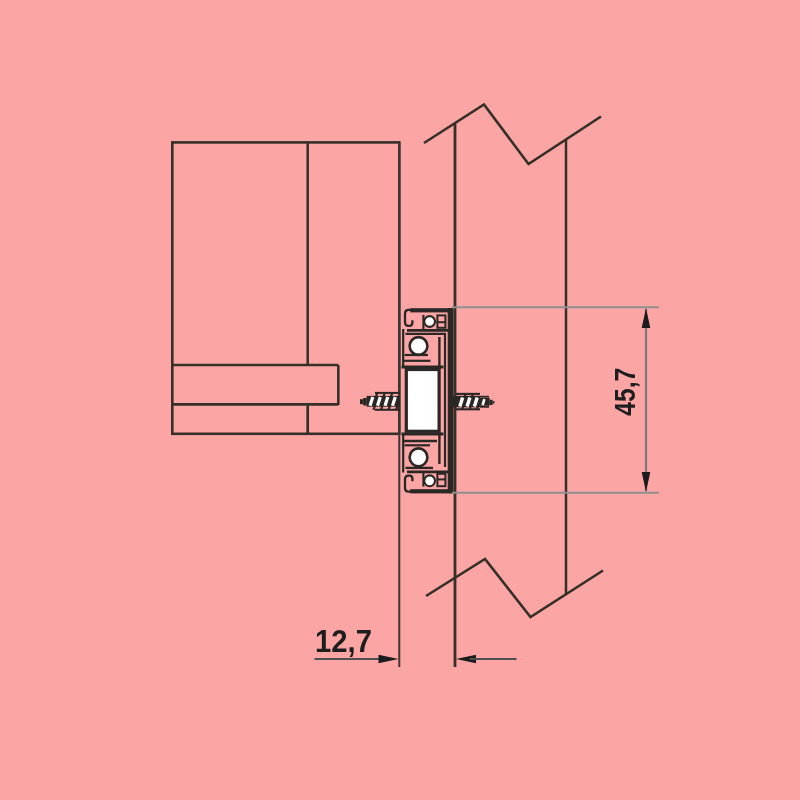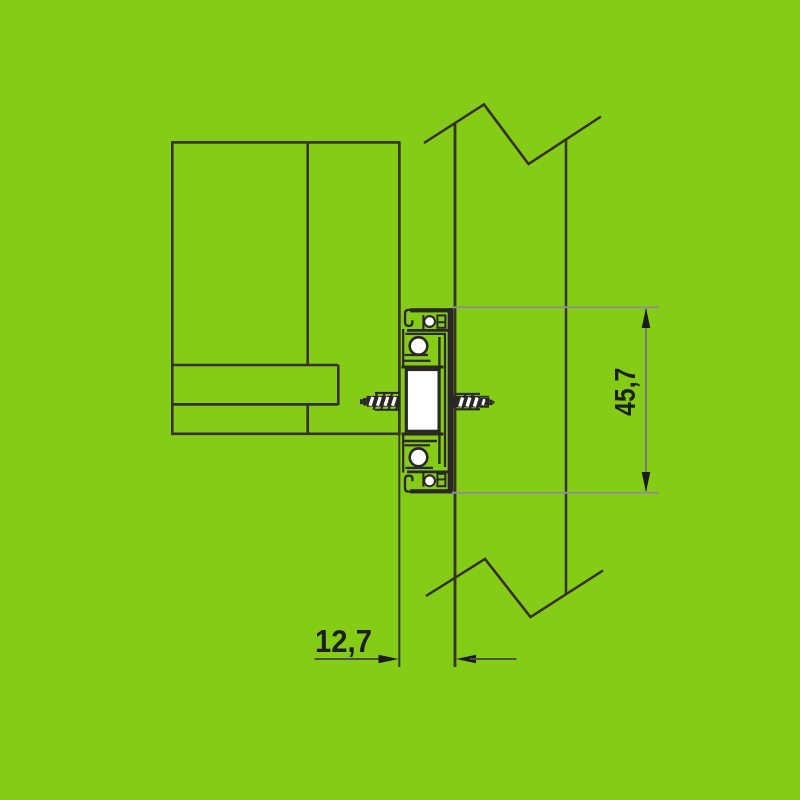--- a/index.html
+++ b/index.html
@@ -1,16 +1,16 @@
 <!DOCTYPE html>
 <html><head>
 <meta charset="utf-8">
 <style>
   html,body{margin:0;padding:0;background:#fdfdfc;}
-  .page{position:relative;width:800px;height:800px;background:#84cc16;font-family:"Liberation Sans",sans-serif;}
+  .page{position:relative;width:800px;height:800px;background:#fca5a5;font-family:"Liberation Sans",sans-serif;}
   svg{position:absolute;left:0;top:0;}
 </style>
 </head>
 <body>
 <div class="page">
 <svg width="800" height="800" viewBox="0 0 800 800">
 
   <g fill="none" stroke="#363029" stroke-width="2.6">
     <rect x="172.3" y="142.4" width="227" height="291.4"></rect>
   </g>

